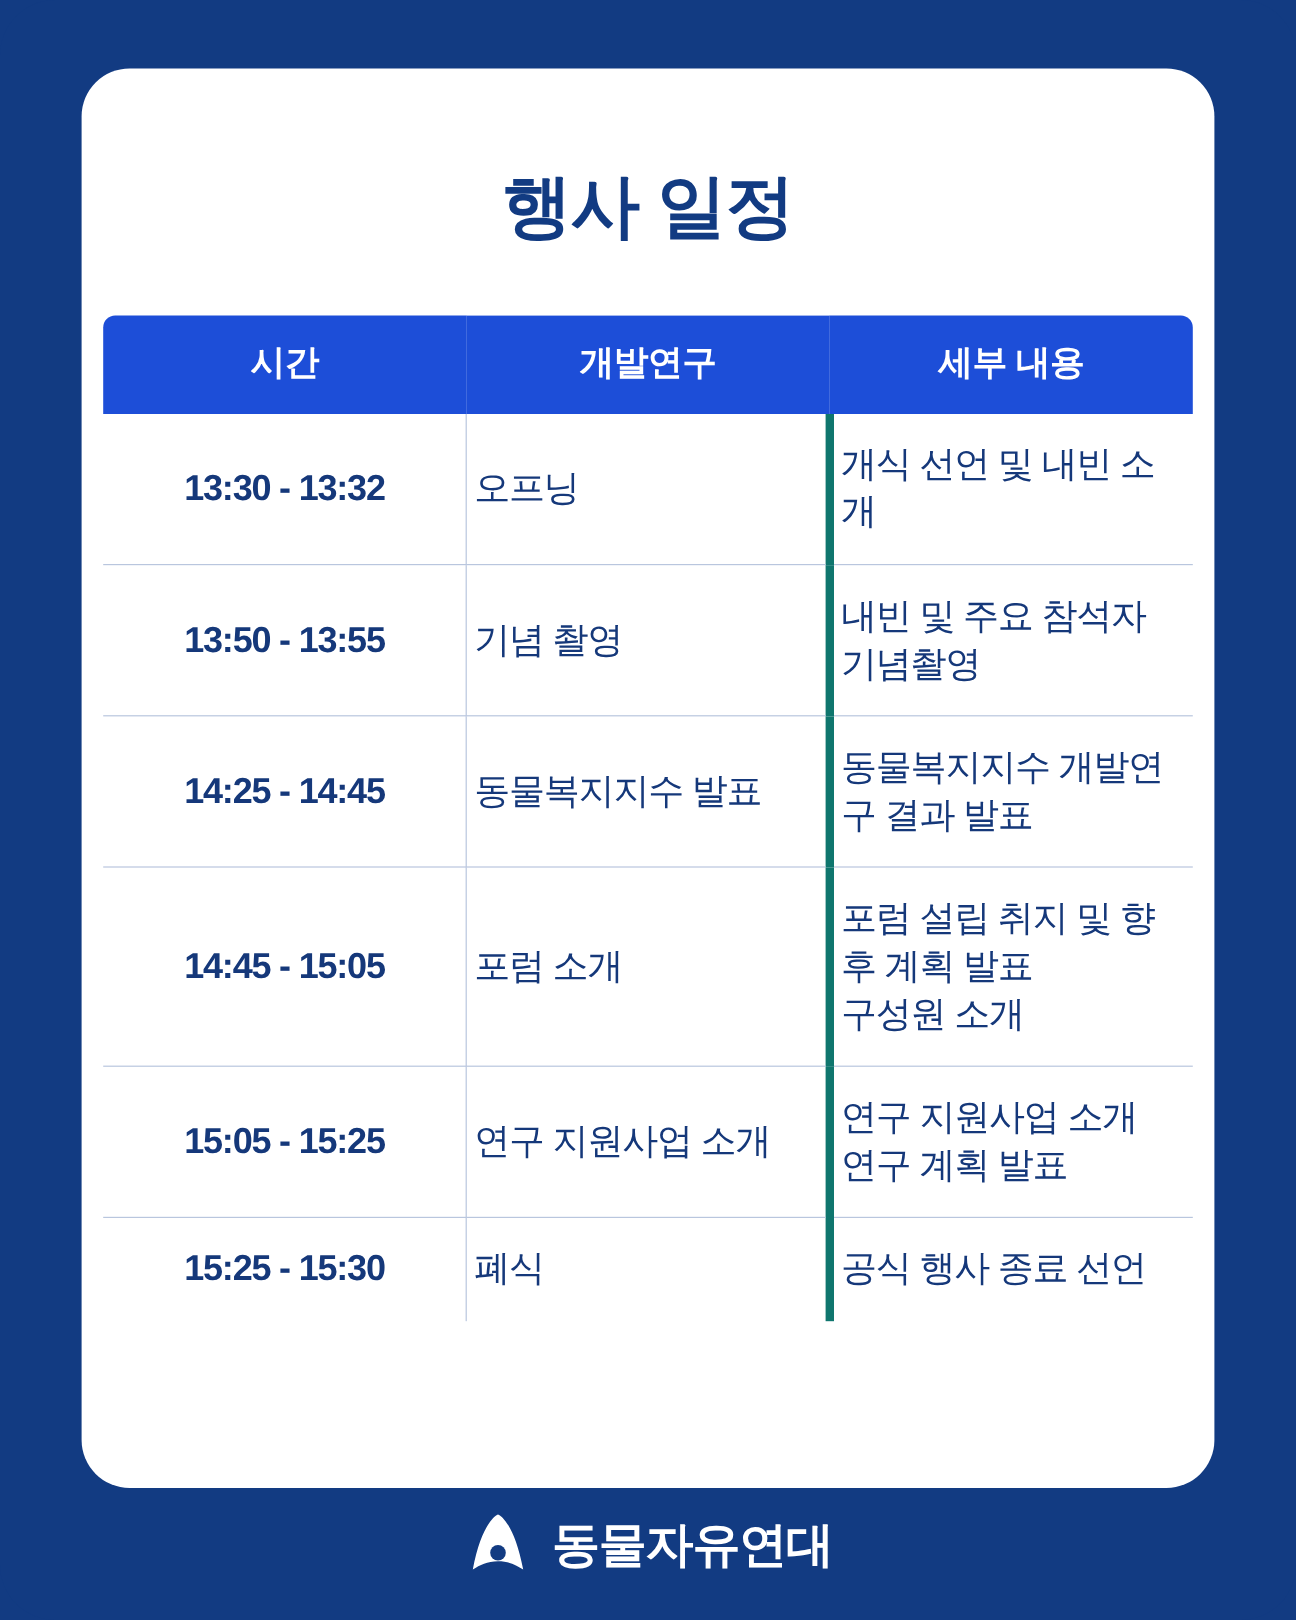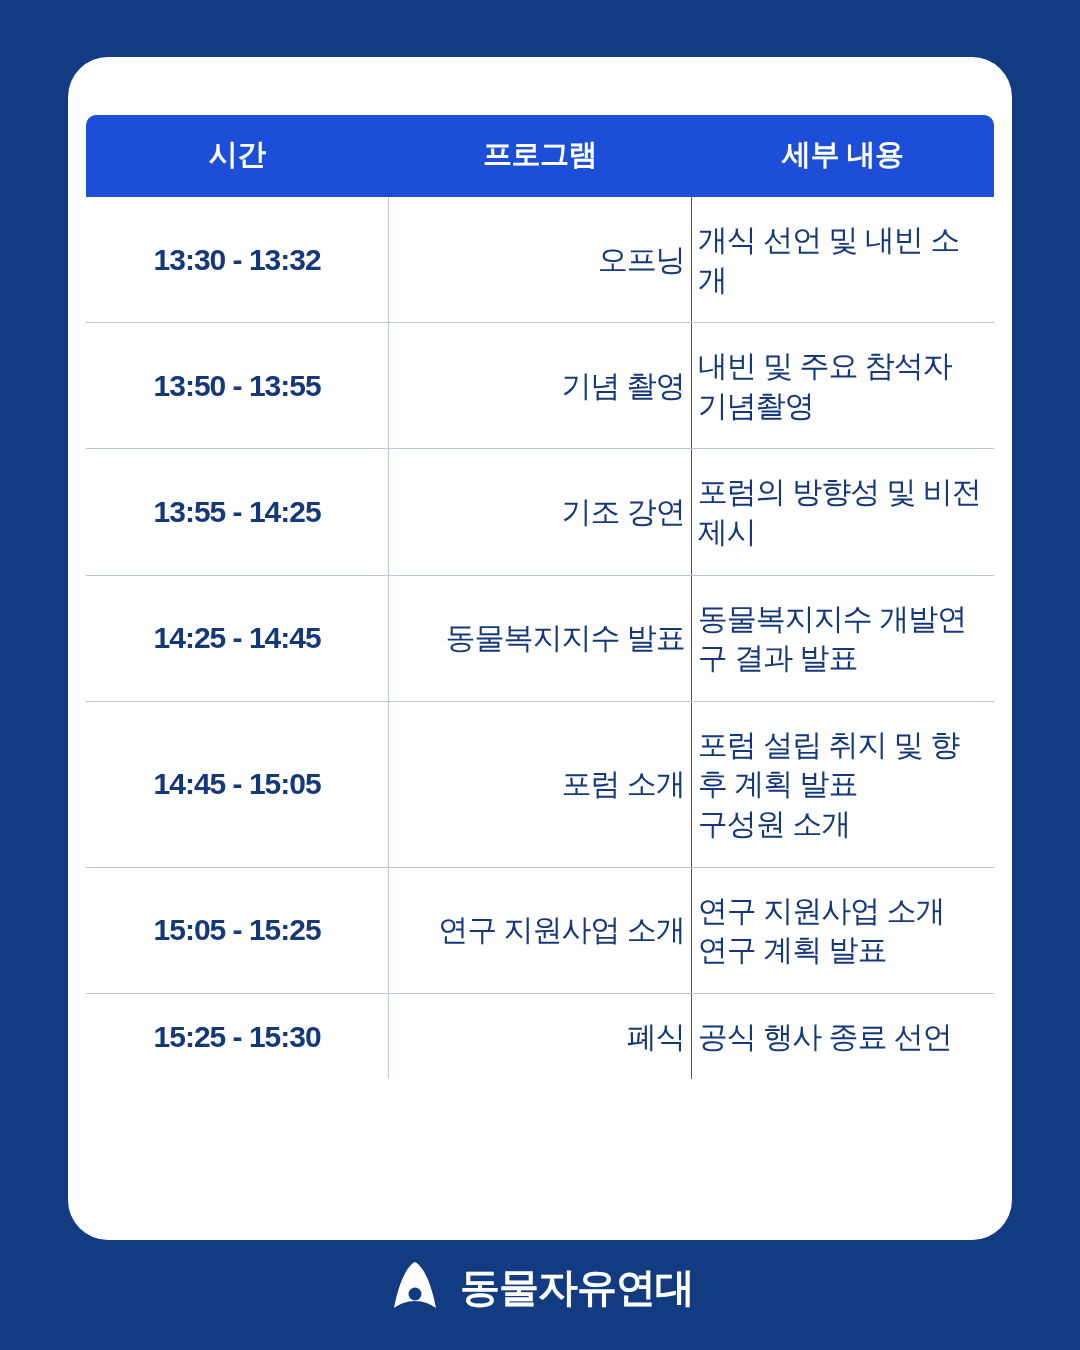--- a/index.html
+++ b/index.html
@@ -81,22 +81,22 @@
   table.schedule tbody tr:last-child td { border-bottom: none; }
 
   td.col-time {
     width: 215px;
     text-align: center;
     font-weight: bold;
     border-right: 1px solid #b9c6de;
   }
   td.col-program {
     width: 258px;
-    text-align: right;
-    border-right: 1px solid #0f766e;
+    text-align: left;
+    border-right: 7px solid #0f766e;
   }
   td.col-detail {
     text-align: left;
     padding-left: 22px;
   }
   .detail-line { display: block; }
 
   
   .footer {
     position: absolute;
@@ -122,50 +122,44 @@
     letter-spacing: -1px;
   }
 </style>
 </head>
 <body>
 
 <div class="poster">
 
   <div class="card">
 
+    <h1 class="page-title">행사 일정</h1>
 
     <div class="table-wrap">
       <table class="schedule">
         <thead>
           <tr>
             <th>시간</th>
-            <th>프로그램</th>
+            <th>개발연구</th>
             <th>세부 내용</th>
           </tr>
         </thead>
         <tbody>
           <tr>
             <td class="col-time">13:30 - 13:32</td>
             <td class="col-program">오프닝</td>
             <td class="col-detail">
               <span class="detail-line">개식 선언 및 내빈 소개</span>
             </td>
           </tr>
           <tr>
             <td class="col-time">13:50 - 13:55</td>
             <td class="col-program">기념 촬영</td>
             <td class="col-detail">
               <span class="detail-line">내빈 및 주요 참석자 기념촬영</span>
-            </td>
-          </tr>
-          <tr>
-            <td class="col-time">13:55 - 14:25</td>
-            <td class="col-program">기조 강연</td>
-            <td class="col-detail">
-              <span class="detail-line">포럼의 방향성 및 비전 제시</span>
             </td>
           </tr>
           <tr>
             <td class="col-time">14:25 - 14:45</td>
             <td class="col-program">동물복지지수 발표</td>
             <td class="col-detail">
               <span class="detail-line">동물복지지수 개발연구 결과 발표</span>
             </td>
           </tr>
           <tr>

